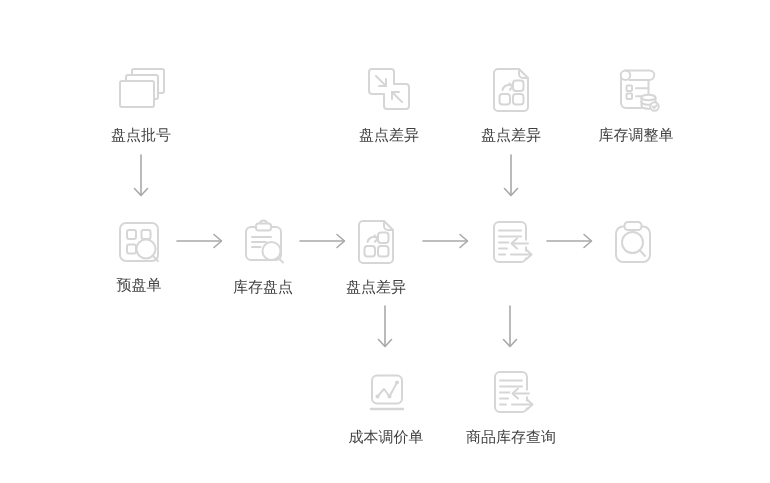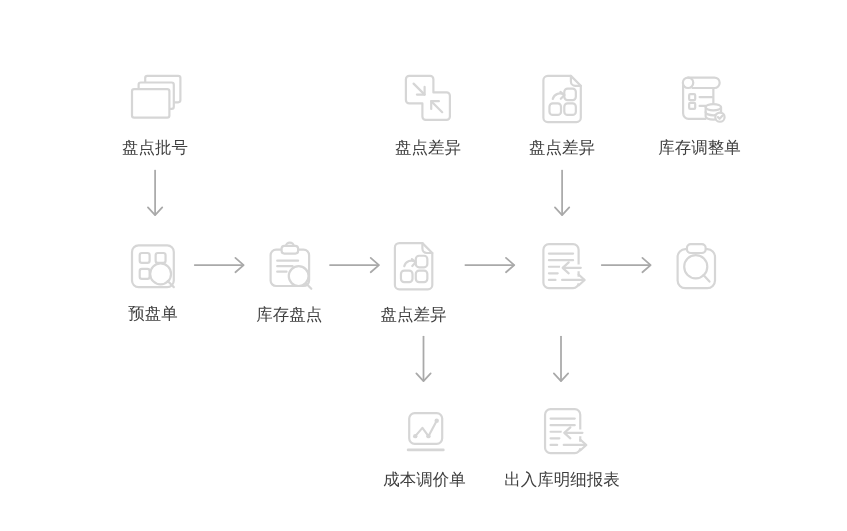--- a/index.html
+++ b/index.html
@@ -217,16 +217,16 @@
       <path class="s" d="M17 28.5 H27"></path>
       <path class="s" d="M17 34.5 H25"></path>
       <path class="s" d="M17 40.5 H23"></path>
       <path class="halo" d="M46 29.5 H30"></path>
       <path class="s" d="M46 29.5 H30"></path>
       <path class="s" d="M35 24.5 L29.5 29.5 L35 34.5"></path>
       <path class="halo" d="M29 40.5 H49"></path>
       <path class="s" d="M29 40.5 H49"></path>
       <path class="s" d="M44 35.5 L49.5 40.5 L44 45.5"></path>
     </svg>
-    <span class="label">出入库明细报表</span>
+    <span class="label">商品库存查询</span>
   </div>
 
 </div>
 
 </body></html>

